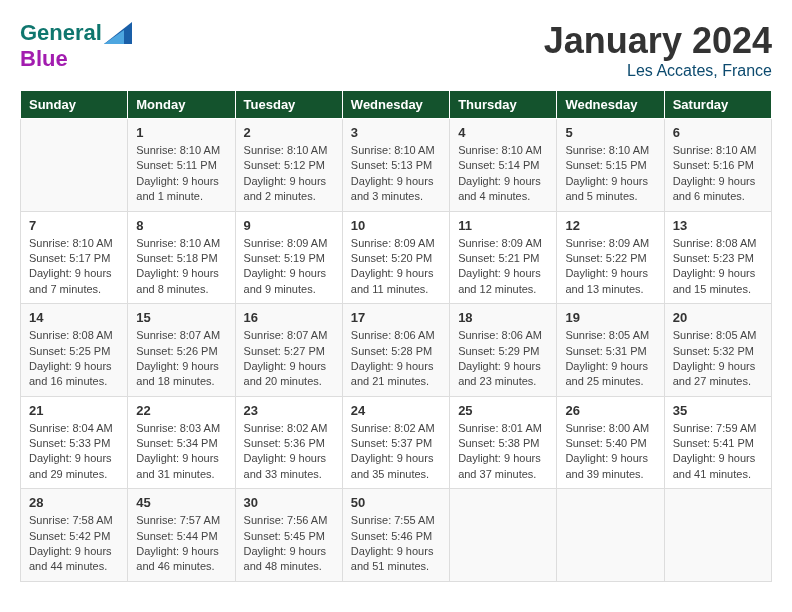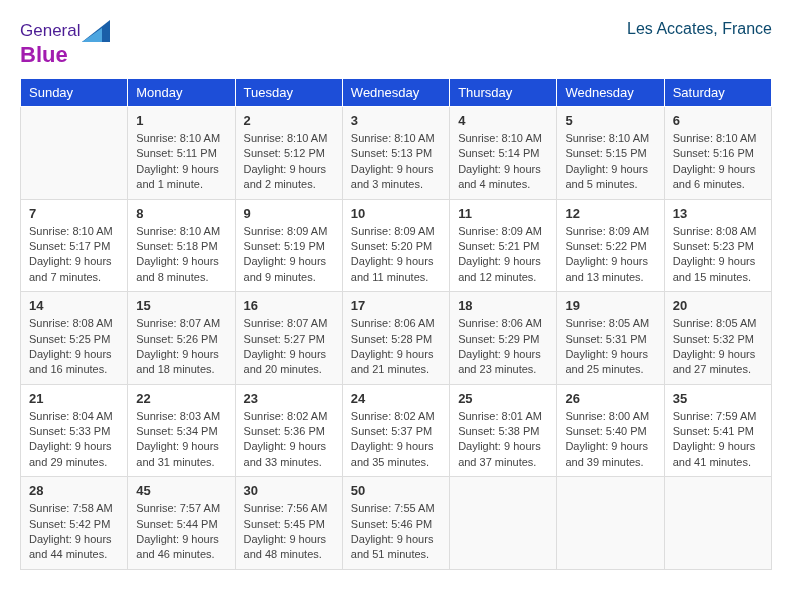--- a/index.html
+++ b/index.html
@@ -19,23 +19,23 @@
     .logo {
       display: flex;
       flex-direction: column;
       align-items: flex-start;
     }
     .logo-text {
       display: flex;
       align-items: center;
     }
     .logo-general {
-      font-size: 17px;
-      font-weight: normal;
-      color: #4c1d95;
+      font-size: 22px;
+      font-weight: bold;
+      color: #0f766e;
     }
     .logo-blue {
       font-size: 22px;
       font-weight: bold;
       color: #a21caf;
     }
     .logo-icon {
       width: 28px;
       height: 22px;
       margin-left: 2px;
@@ -51,26 +51,26 @@
     .location {
       font-size: 16px;
       color: #0c4a6e;
     }
     table {
       width: 100%;
       border-collapse: collapse;
       font-size: 11px;
     }
     thead tr th {
-      background-color: #1d4ed8;
+      background-color: #14532d;
       color: #fff;
       padding: 6px 8px;
       text-align: left;
       font-size: 13px;
-      font-weight: normal;
+      font-weight: bold;
       border: 1px solid #fff;
     }
     tbody tr td {
       vertical-align: top;
       padding: 6px 8px;
       border: 1px solid #ddd;
       width: 107px;
       min-height: 80px;
       background: #fff;
     }
@@ -104,20 +104,21 @@
     <div class="logo-text">
       <span class="logo-general">General</span>
       <svg class="logo-icon" viewBox="0 0 28 22" xmlns="http://www.w3.org/2000/svg">
         <polygon points="0,22 28,0 28,22" fill="#1a5fa8"></polygon>
         <polygon points="0,22 20,8 20,22" fill="#4da6e0"></polygon>
       </svg>
     </div>
     <span class="logo-blue">Blue</span>
   </div>
   <div class="title-block">
+    <div class="month-title">January 2024</div>
     <div class="location">Les Accates, France</div>
   </div>
 </div>
 
 <table>
   <thead>
     <tr>
     <th>Sunday</th>
         <th>Monday</th>
         <th>Tuesday</th>

